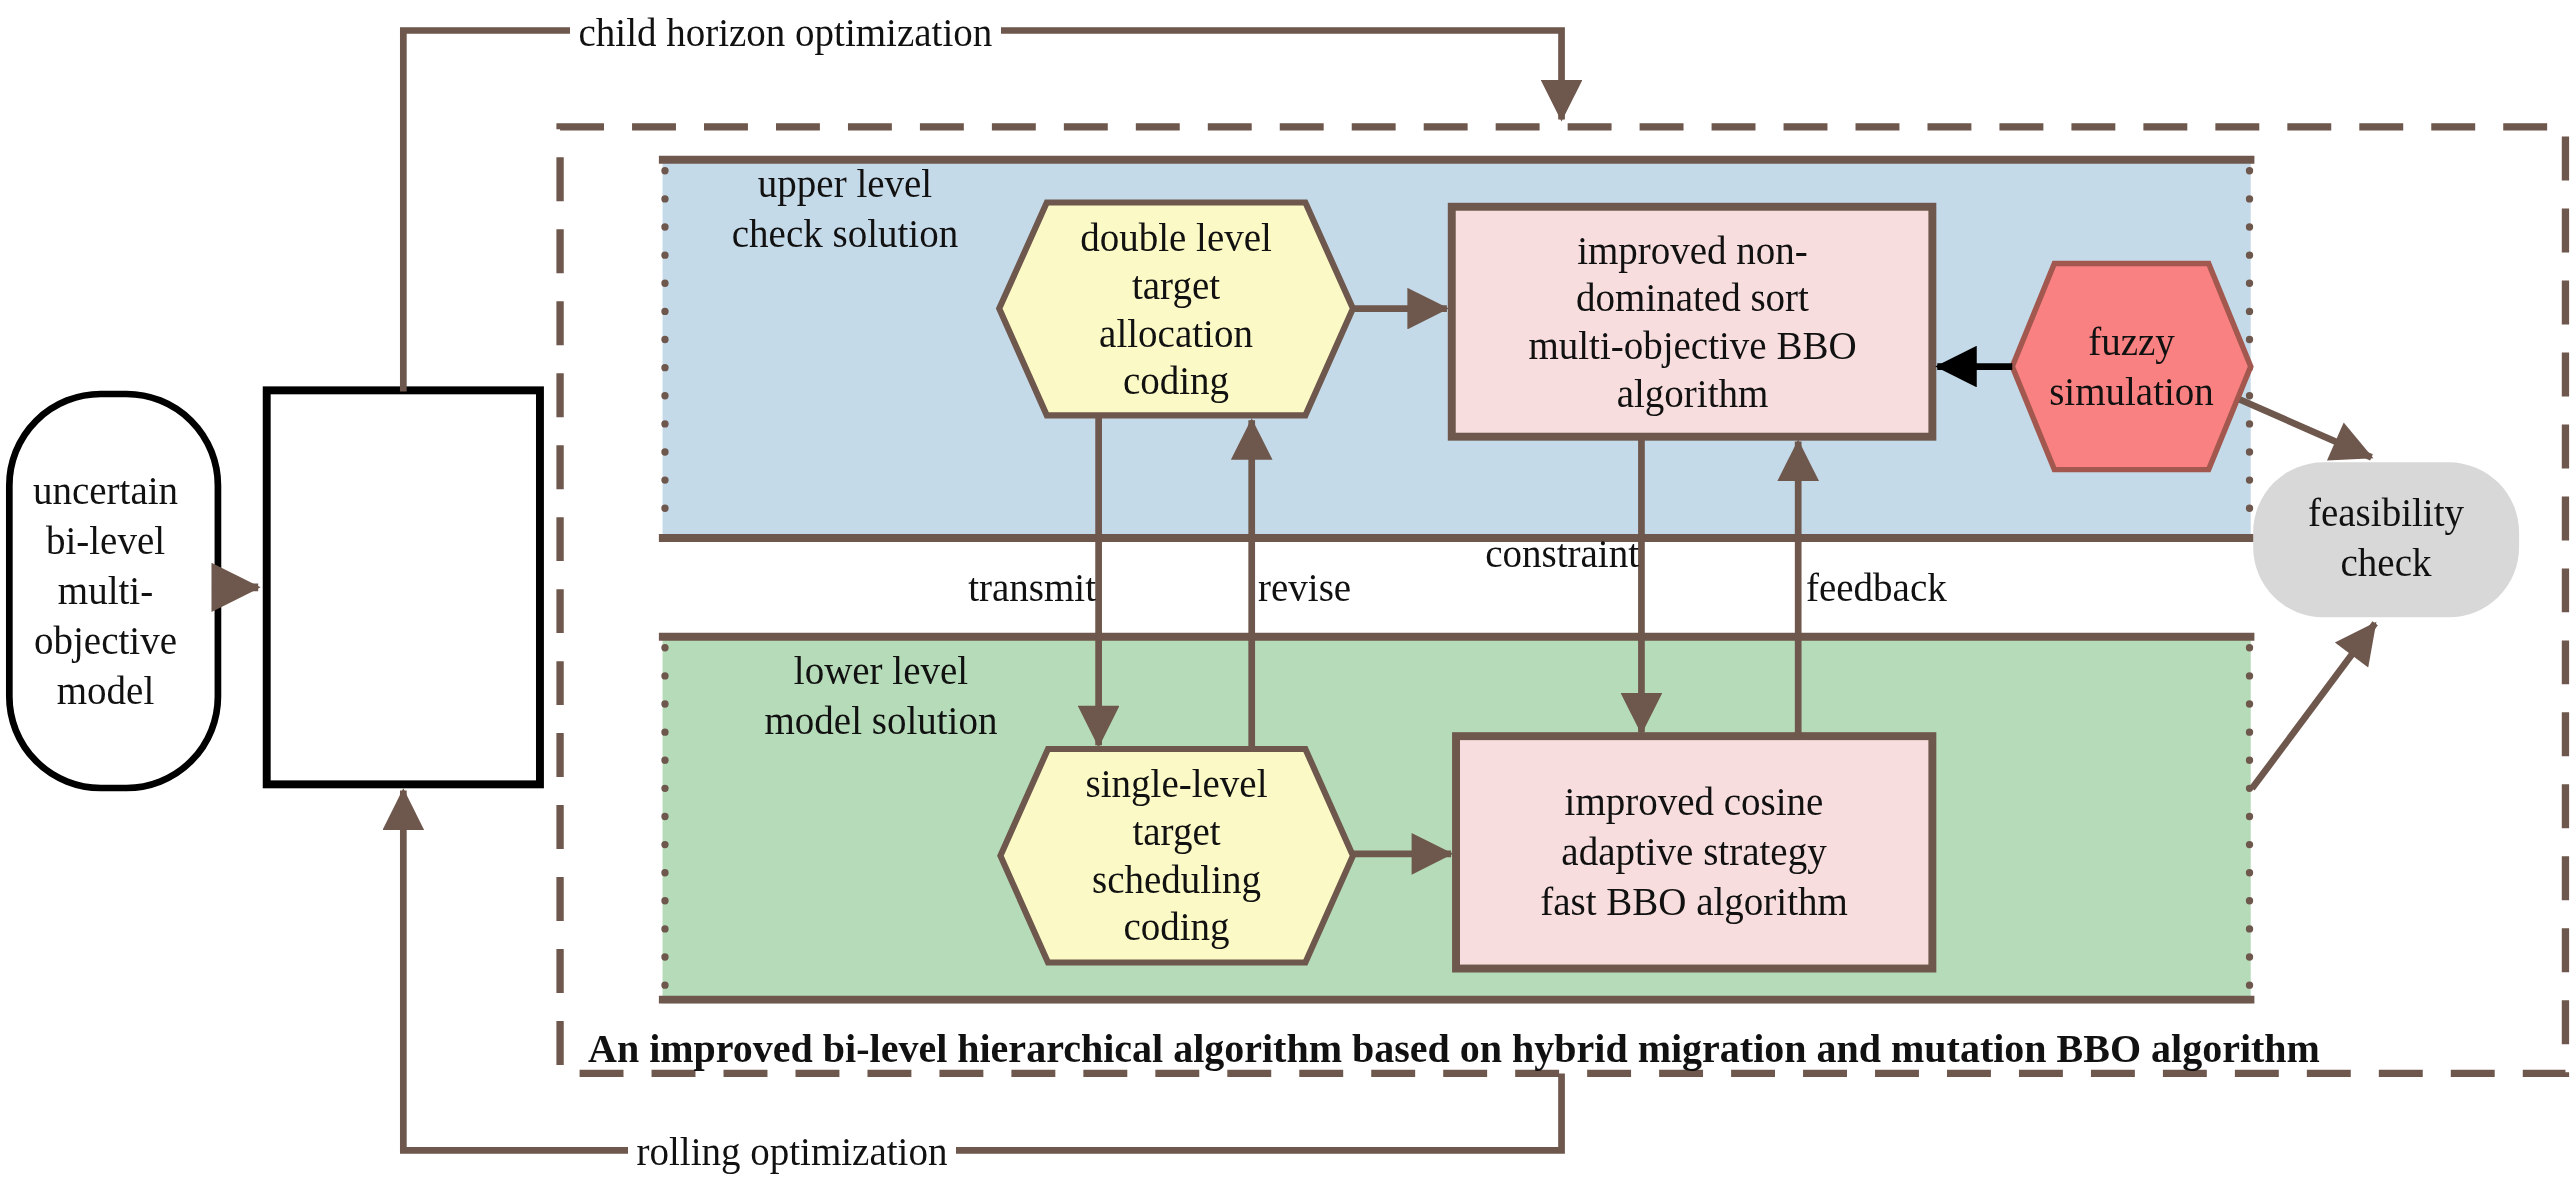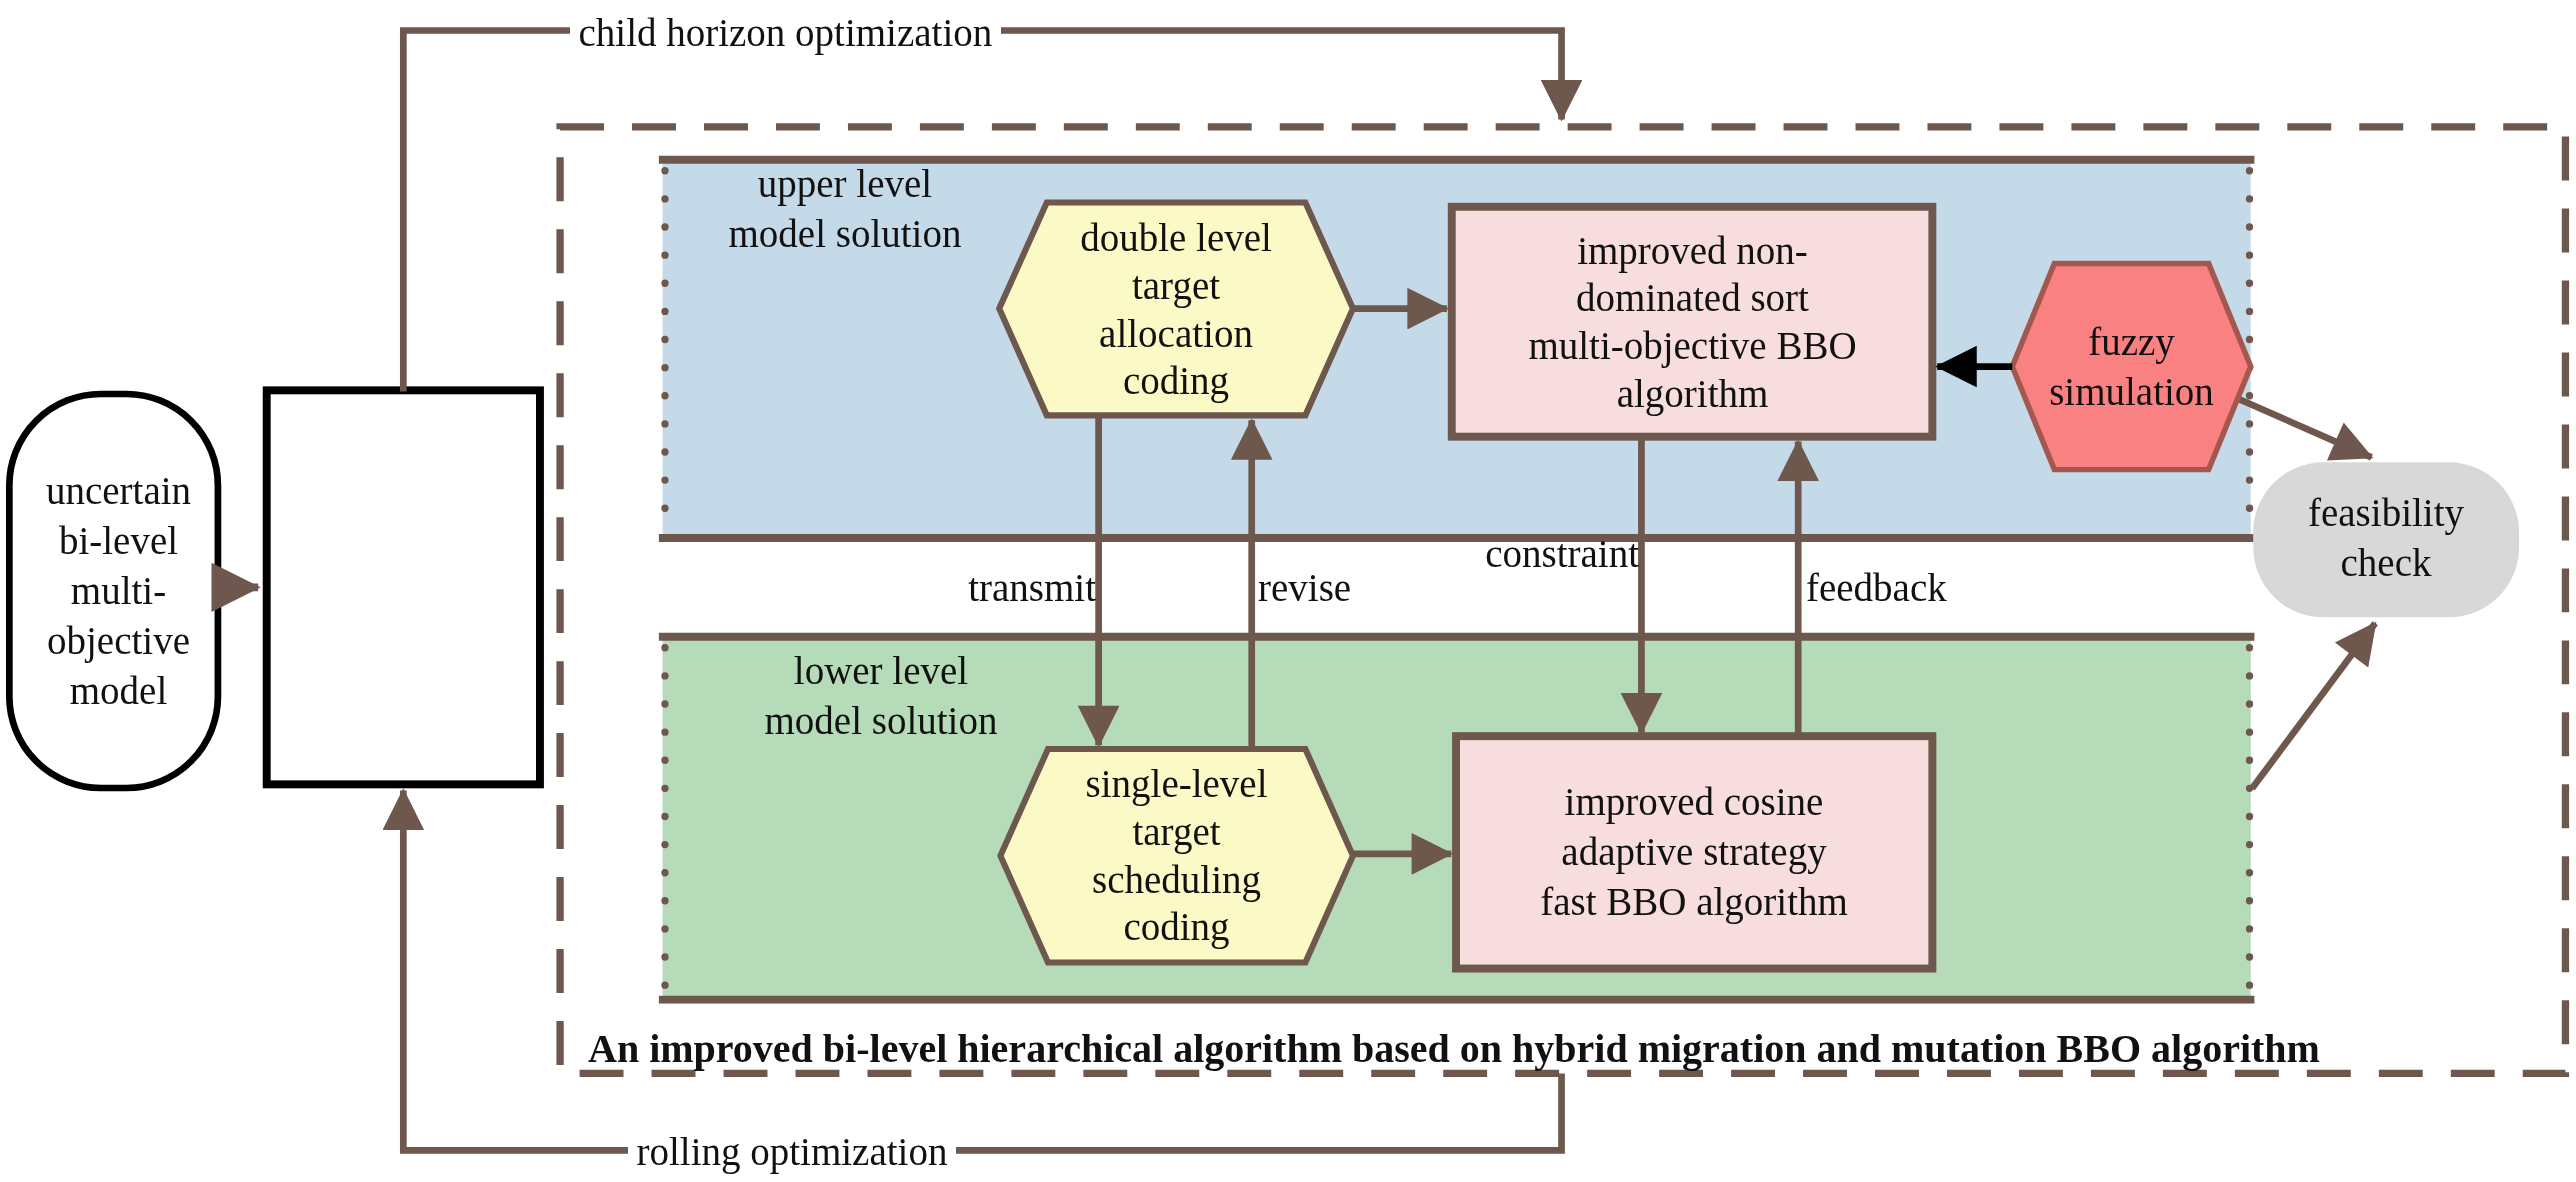--- a/index.html
+++ b/index.html
@@ -85,27 +85,27 @@
       <line x1="2691" y1="716" x2="2691" y2="1201" marker-end="url(#ah)"></line>
       <line x1="2948" y1="1207" x2="2948" y2="724" marker-end="url(#ah)"></line>
       <line x1="2218" y1="506" x2="2372" y2="506" marker-end="url(#ah)"></line>
       <line x1="2218" y1="1400" x2="2379" y2="1400" marker-end="url(#ah)"></line>
       <line x1="3672" y1="655" x2="3888" y2="750" marker-end="url(#ah)"></line>
       <line x1="3692" y1="1293" x2="3894" y2="1022" marker-end="url(#ah)"></line>
       <line x1="3299" y1="601" x2="3176" y2="601" stroke="#000000" marker-end="url(#ahk)"></line>
     </g>
   </svg>
 
-  <div class="n" style="left:14px;top:394px;width:209px;height:394px;">uncertain
+  <div class="n" style="left:1px;top:394px;width:209px;height:394px;">uncertain
 bi-level
 multi-
 objective
 model</div>
   <div class="n" style="left:674px;top:157px;width:342px;height:104px;">upper level
-model solution</div>
+check solution</div>
   <div class="n" style="left:710px;top:642px;width:342px;height:107px;">lower level
 model solution</div>
   <div class="n tight" style="left:999px;top:203px;width:354px;height:213px;">double level
 target
 allocation
 coding</div>
   <div class="n tight" style="left:1452px;top:207px;width:481px;height:230px;">improved non-
 dominated sort
 multi-objective BBO
 algorithm</div>

